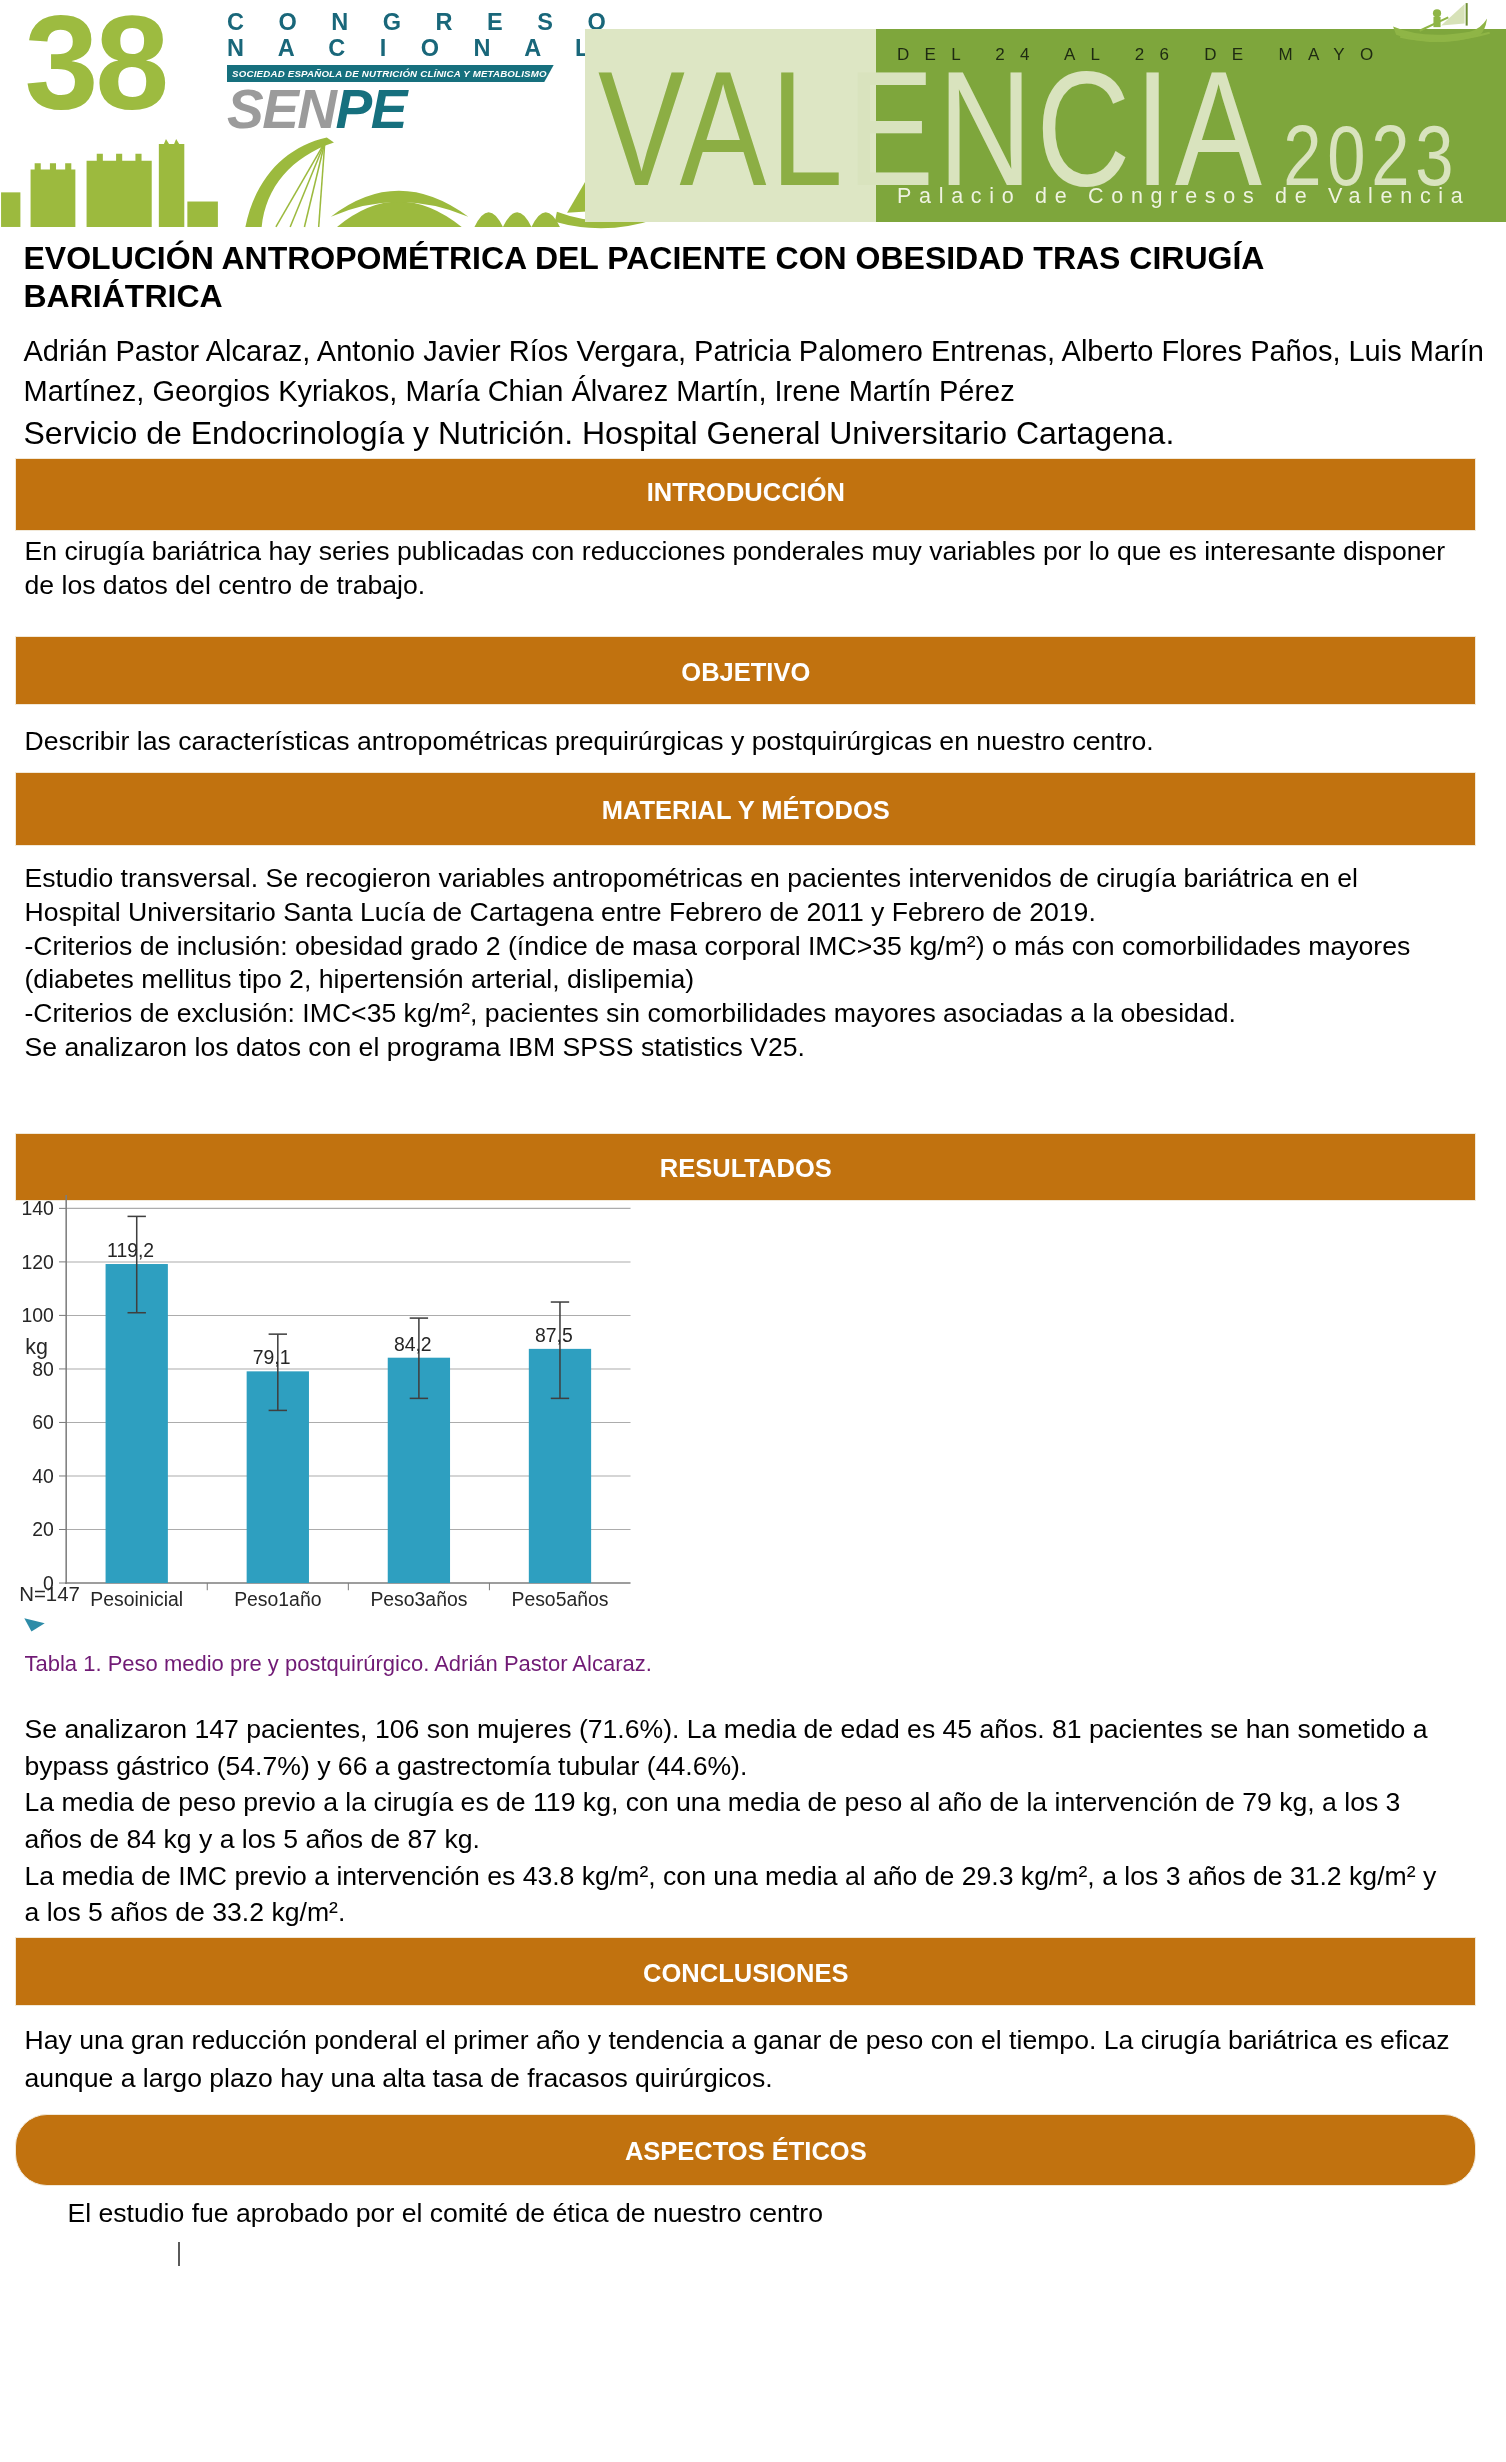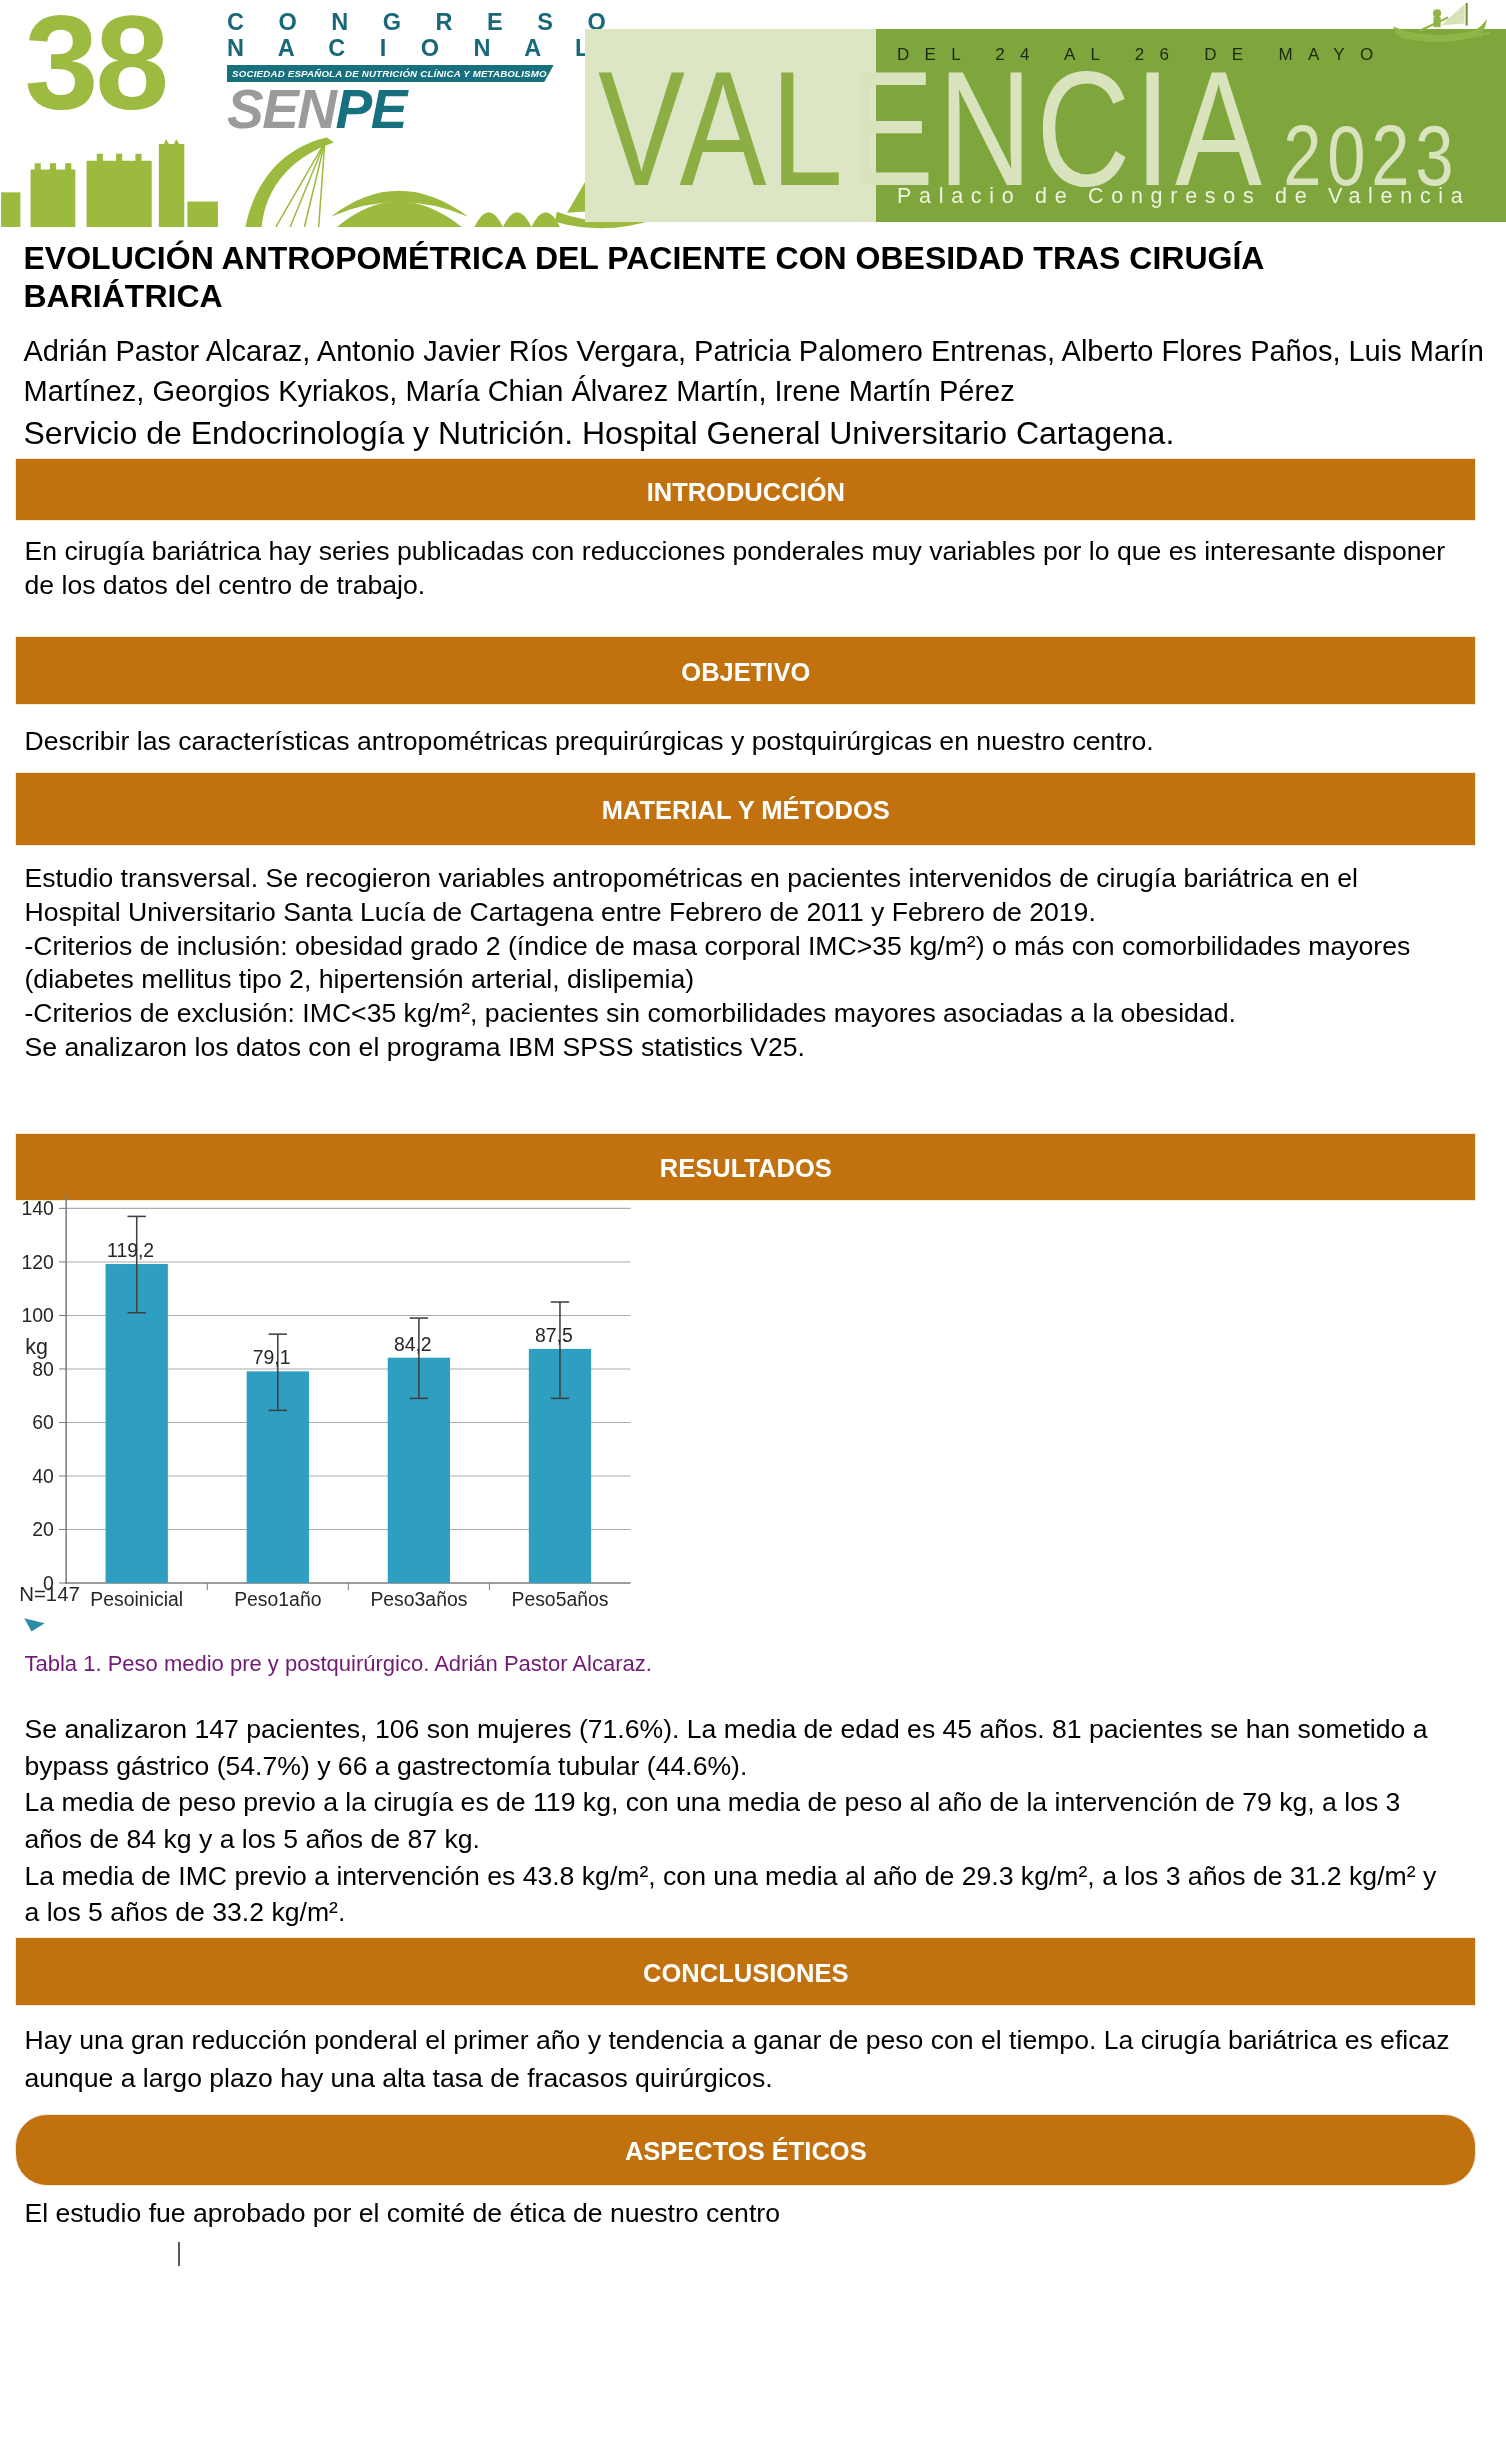--- a/index.html
+++ b/index.html
@@ -36,35 +36,35 @@
   
   .poster-title{position:absolute;left:23.5px;top:239px;width:1349px;font-size:32px;font-weight:bold;
                 line-height:1.2;color:#000;}
   .poster-authors{position:absolute;left:23.5px;top:331px;width:1461px;font-size:29px;line-height:1.38;}
   .poster-affil{position:absolute;left:23.5px;top:413px;width:1461px;font-size:32px;line-height:1.3;}
 
   
   .bar{position:absolute;left:15.3px;width:1461px;background:#C1720F;border:1.5px solid #F2E9D8;
        box-sizing:border-box;color:#fff;font-weight:bold;font-size:25.5px;text-align:center;}
   .bar span{display:inline-block;vertical-align:middle;}
-  .bar-intro{top:458px;height:63px;line-height:62px;}
+  .bar-intro{top:458px;height:73px;line-height:62px;}
   .bar-objetivo{top:636px;height:69px;line-height:66px;}
   .bar-material{top:772px;height:74px;line-height:71px;}
   .bar-resultados{top:1133px;height:68px;line-height:65px;}
   .bar-conclusiones{top:1937px;height:69px;line-height:66px;}
   .bar-eticos{top:2114px;height:72px;line-height:68px;border-radius:32px;}
 
   
   .body-text{position:absolute;left:24.5px;width:1430px;font-size:26.6px;line-height:1.26;color:#000;}
   .t-intro{top:535px;}
   .t-objetivo{top:725px;}
   .t-material{top:862px;line-height:1.27;}
   .t-results{top:1711px;line-height:1.38;}
   .t-conclusiones{top:2022px;line-height:1.42;}
-  .t-eticos{top:2197px;}
+  .t-eticos{top:2197px;margin-left:43px;}
 
   
   .chart{position:absolute;left:10.2px;top:1190px;width:715px;height:450px;}
   .chart text{font-family:"Liberation Sans",sans-serif;fill:#262626;}
   .chart .tick{font-size:38px;}
   .chart .val{font-size:38px;}
   .chart .kg{font-size:42px;}
   .chart .nlab{font-size:40px;}
   .chart-caption{position:absolute;left:24.5px;top:1651px;font-size:22px;color:#701a75;}
 

